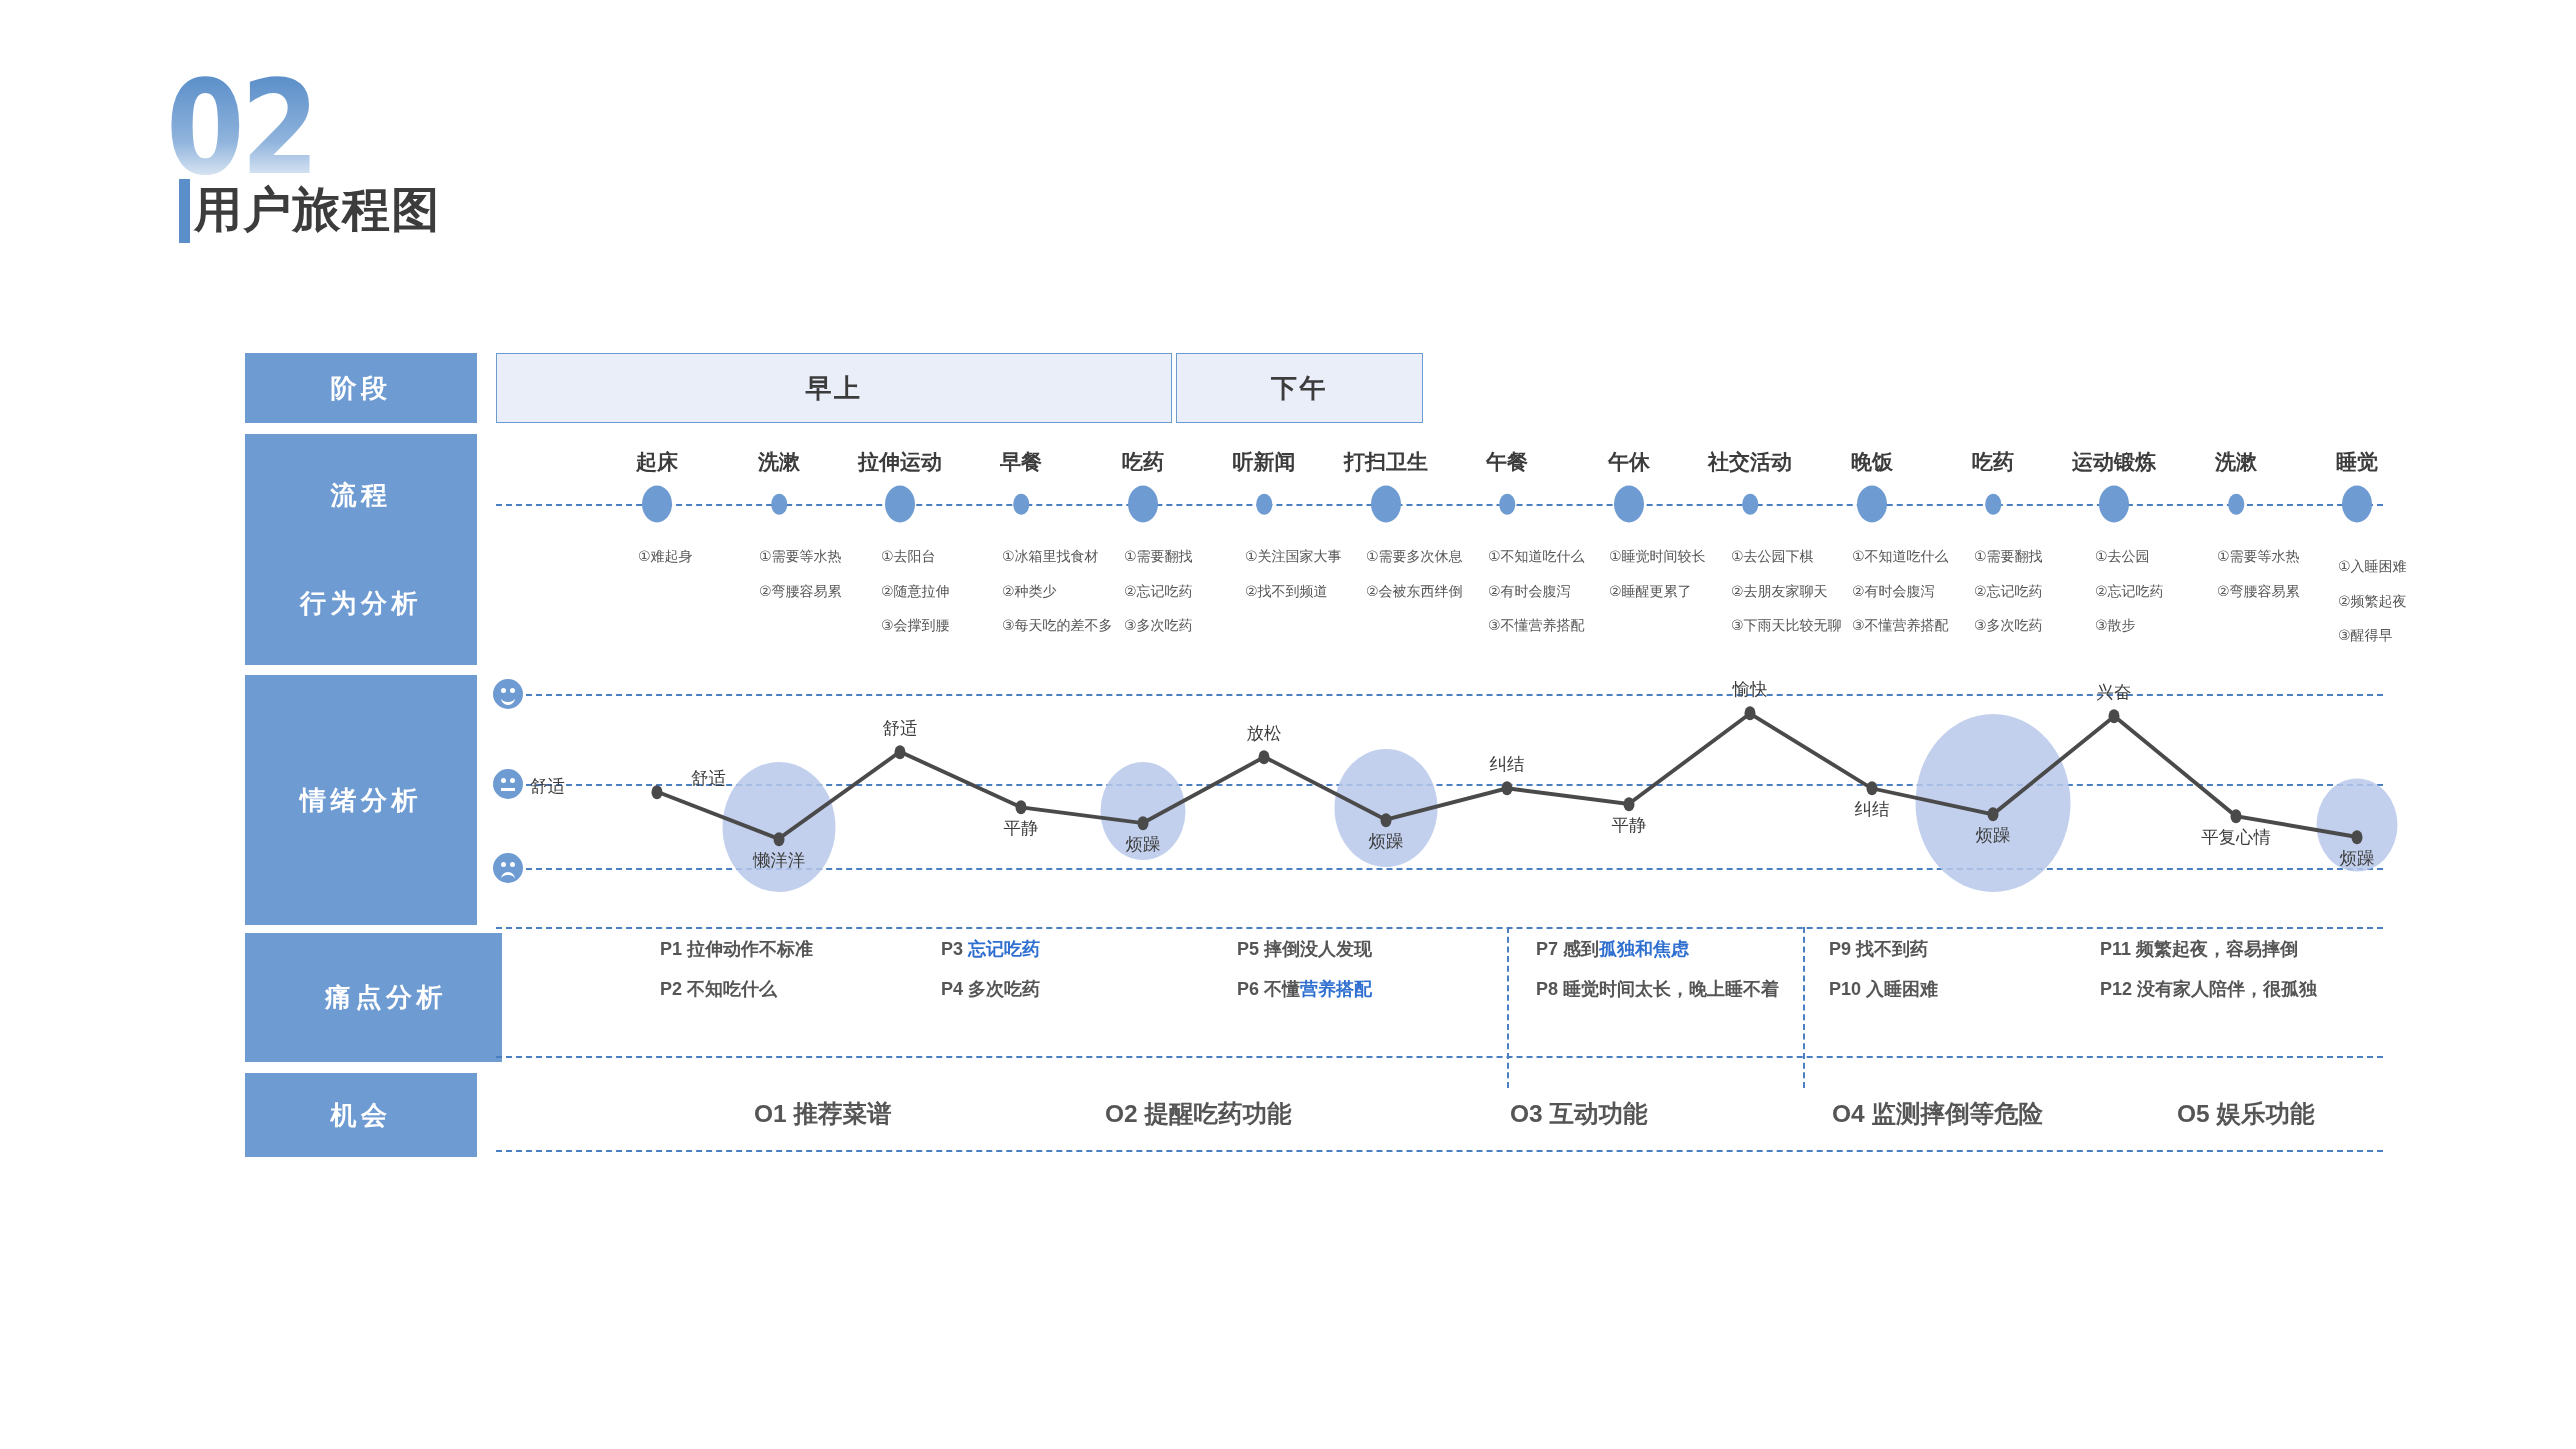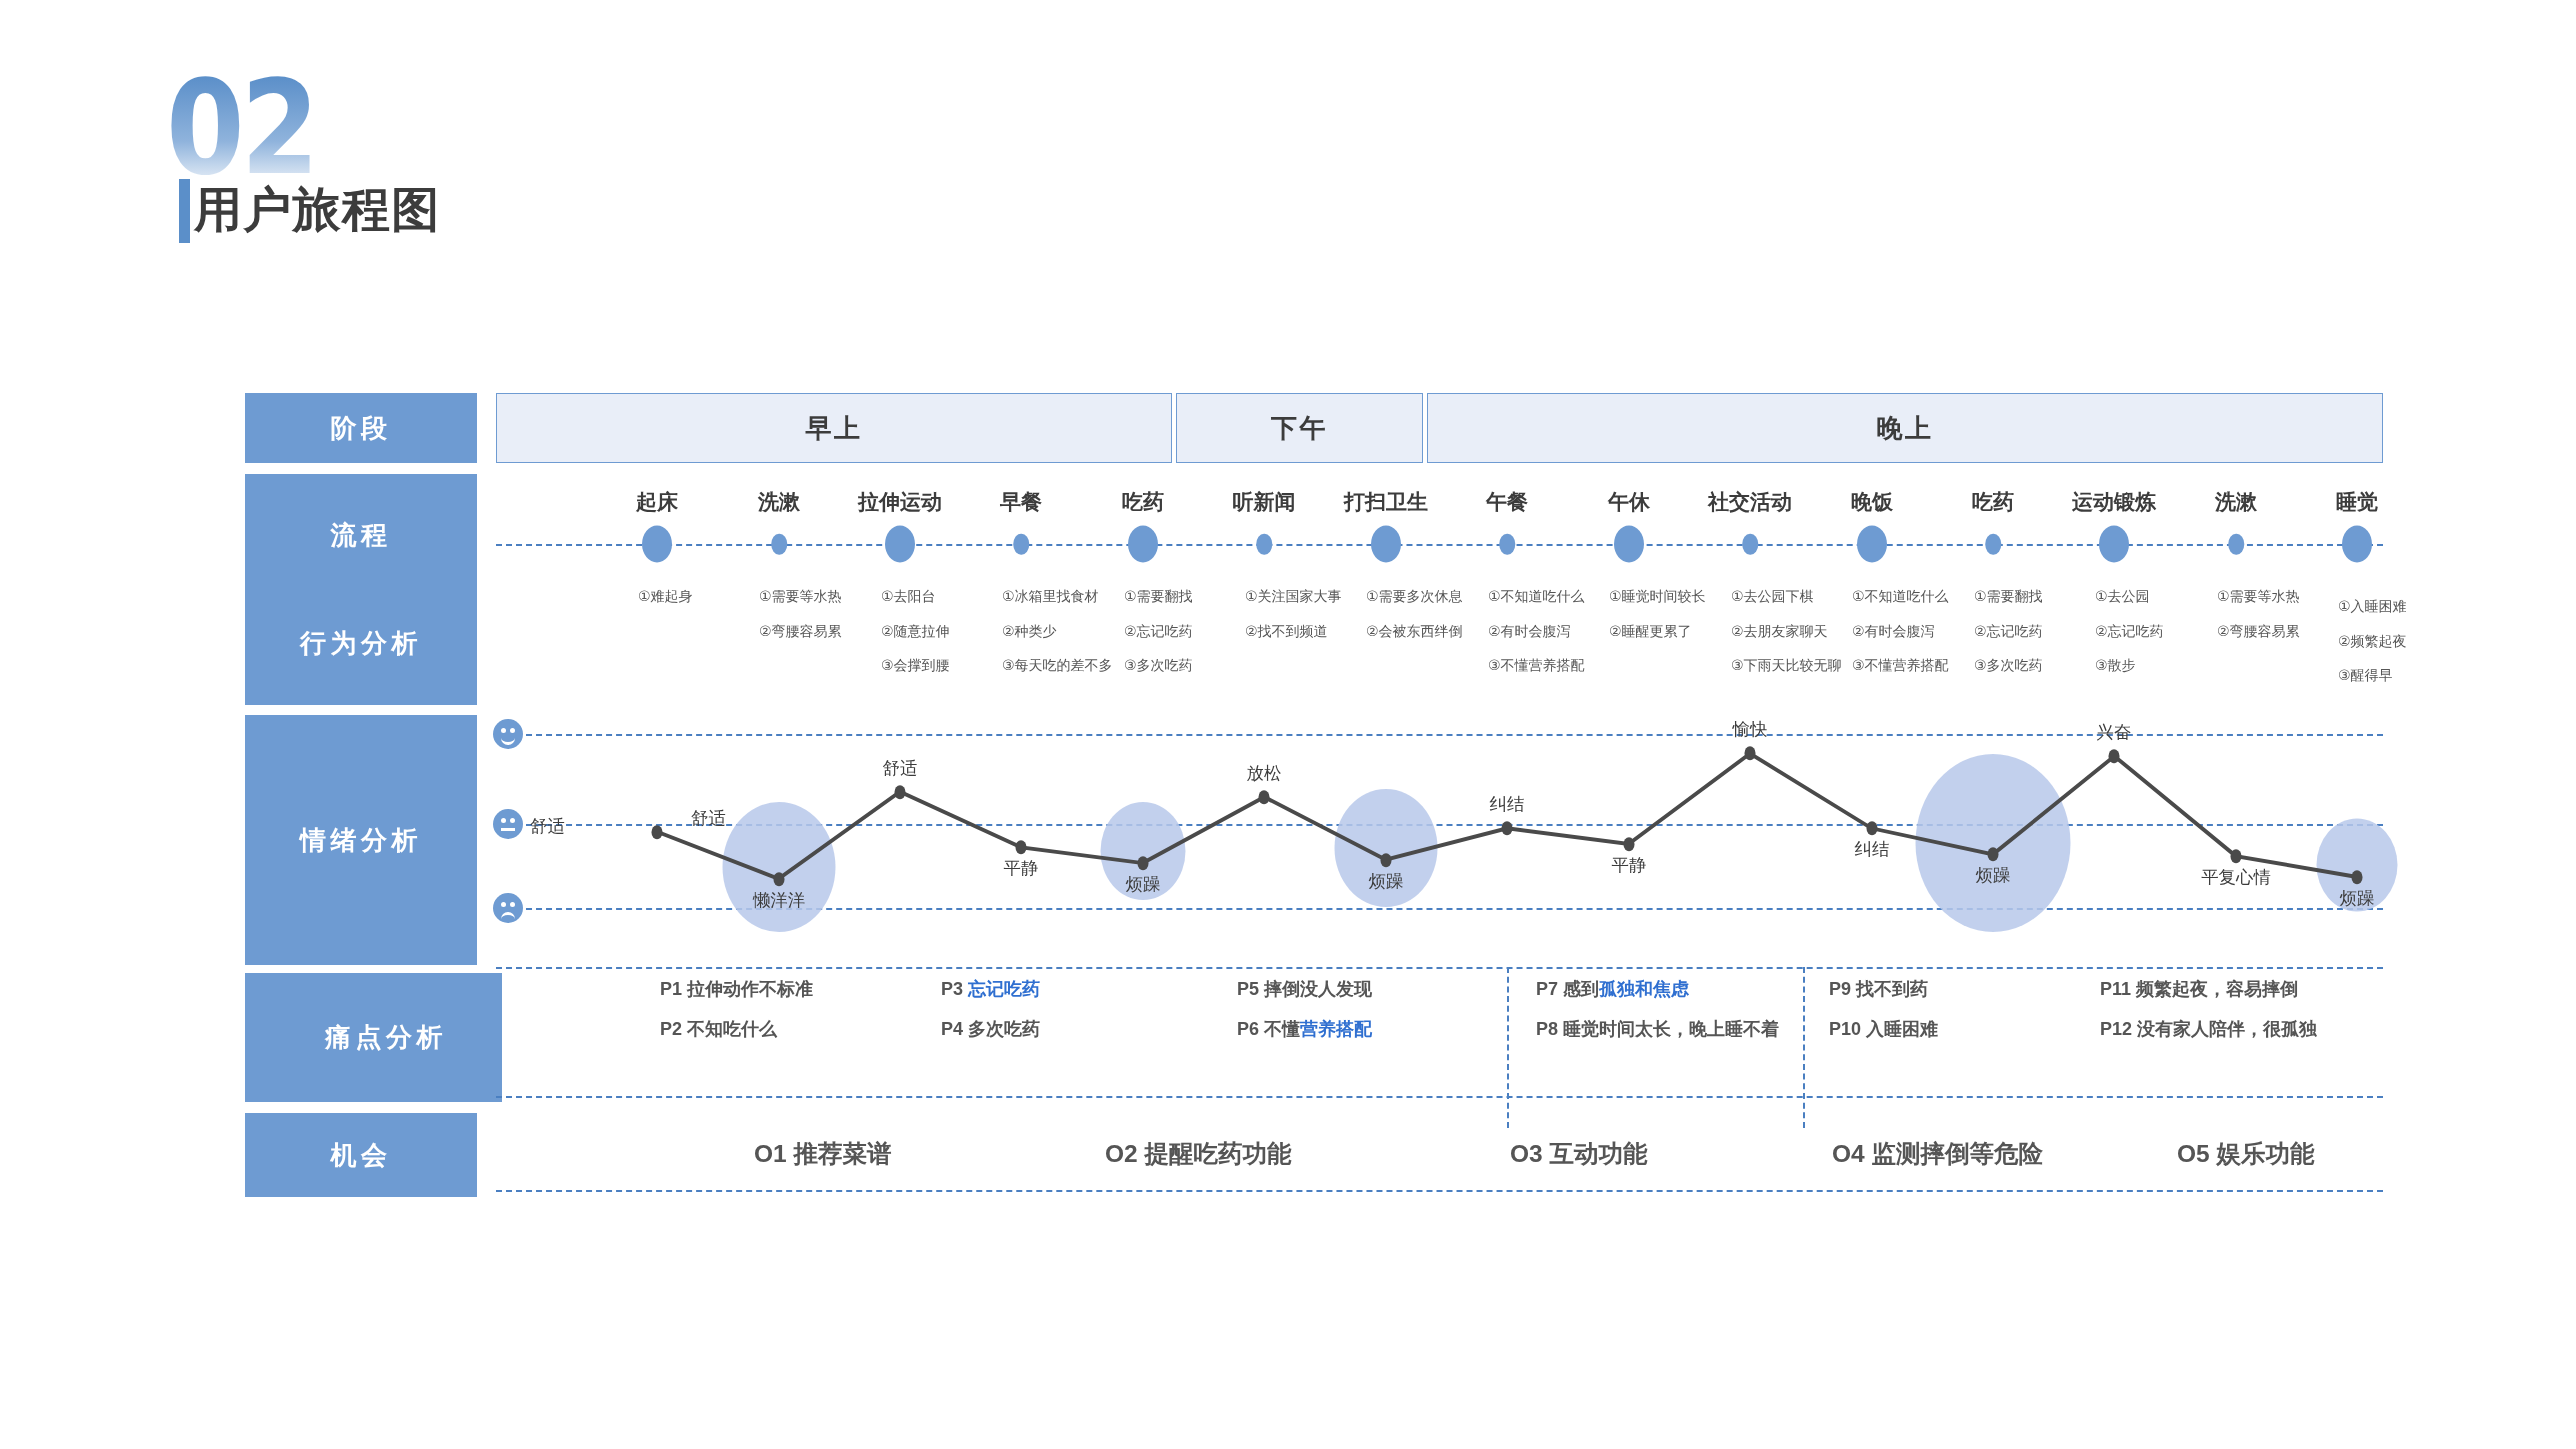--- a/index.html
+++ b/index.html
@@ -19,21 +19,21 @@
     transform:scaleY(1.15);transform-origin:left top;
     font-family:"DejaVu Sans",sans-serif;
   }
   #title-bar{position:absolute;left:13px;top:103px;width:11px;height:64px;background:#5b8fc9;}
   #page-title{
     position:absolute;left:28px;top:102px;
     font-size:48px;font-weight:700;color:#3c3c3c;letter-spacing:1.3px;
     white-space:nowrap;line-height:64px;
   }
   
-  #board{position:absolute;left:245px;top:353px;width:2138px;height:876px;margin-top:40px;}
+  #board{position:absolute;left:245px;top:353px;width:2138px;height:876px;}
   .rowlabel{
     position:absolute;left:0;width:232px;background:#6e9bd2;color:#fff;
     display:flex;align-items:center;justify-content:center;
     font-size:26px;font-weight:700;letter-spacing:4.5px;
   }
   .stagecell{
     position:absolute;top:0;height:70px;background:#e9eef8;
     border:1.9px solid #6e9bd2;box-sizing:border-box;
     display:flex;align-items:center;justify-content:center;
     font-size:26px;font-weight:700;color:#3c3c3c;letter-spacing:2.6px;
@@ -80,21 +80,20 @@
 
 <div id="board">
     <div class="rowlabel" style="top: 0px; height: 70px;">阶段</div>
     <div class="rowlabel" style="top: 81px; height: 122px; text-align: center;">流程</div>
     <div class="rowlabel" style="top: 188px; height: 124px;">行为分析</div>
     <div class="rowlabel" style="top: 322px; height: 250px;">情绪分析</div>
     <div class="rowlabel" style="top: 580px; height: 129px; padding-left: 25px;">痛点分析</div>
     <div class="rowlabel" style="top: 720px; height: 84px;">机会</div>
     <div class="stagecell" style="left: 251px; width: 676px;">早上</div>
     <div class="stagecell" style="left: 931px; width: 247px;">下午</div>
-    <div class="stagecell" style="left: 1182px; width: 956px;">晚上</div>
     <div class="dashline-h" style="left: 251px; width: 1887px; top: 151px;"></div>
     <div class="flow-label" style="left: 412px; top: 95px;">起床</div>
     <div class="flow-dot big" style="left: 412px; top: 151px;"></div>
     <div class="flow-label" style="left: 534px; top: 95px;">洗漱</div>
     <div class="flow-dot small" style="left: 534px; top: 151px;"></div>
     <div class="flow-label" style="left: 655px; top: 95px;">拉伸运动</div>
     <div class="flow-dot big" style="left: 655px; top: 151px;"></div>
     <div class="flow-label" style="left: 776px; top: 95px;">早餐</div>
     <div class="flow-dot small" style="left: 776px; top: 151px;"></div>
     <div class="flow-label" style="left: 898px; top: 95px;">吃药</div>

